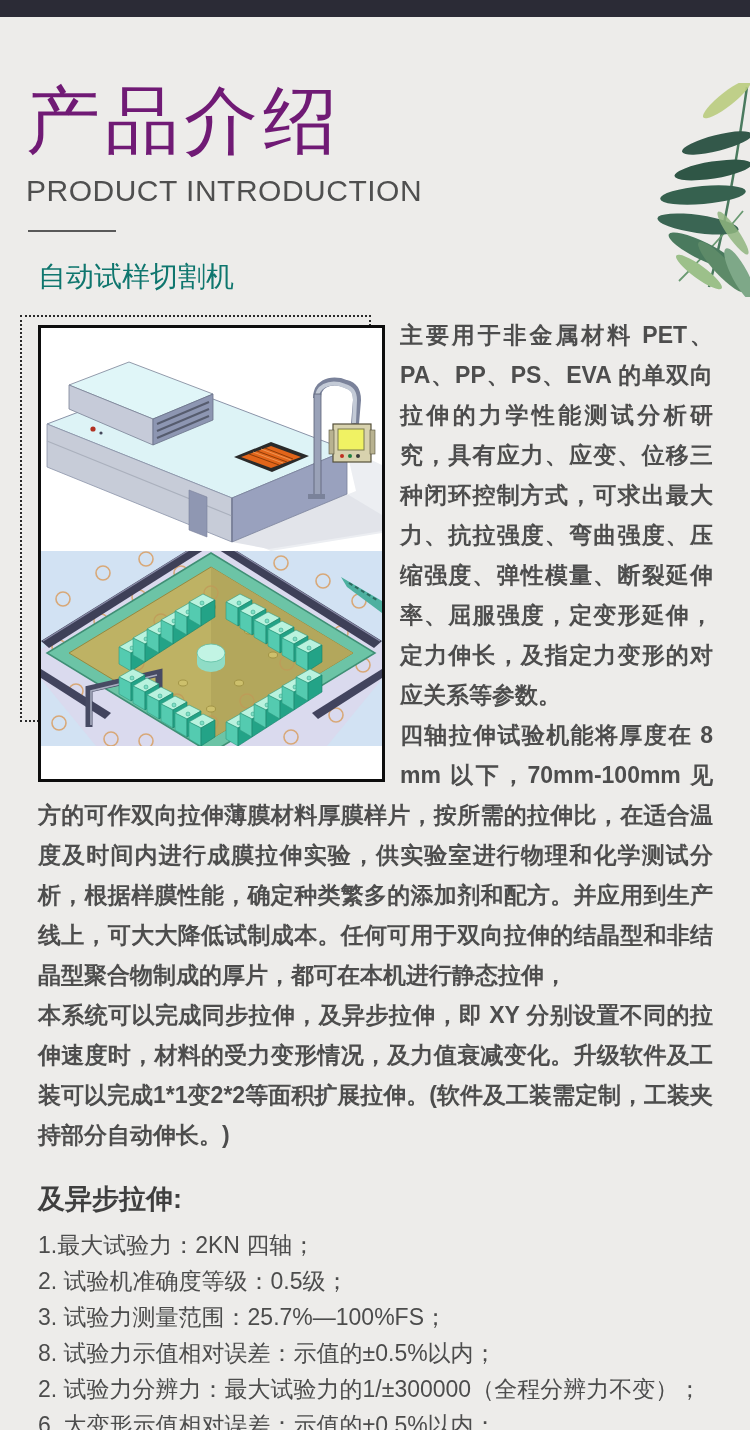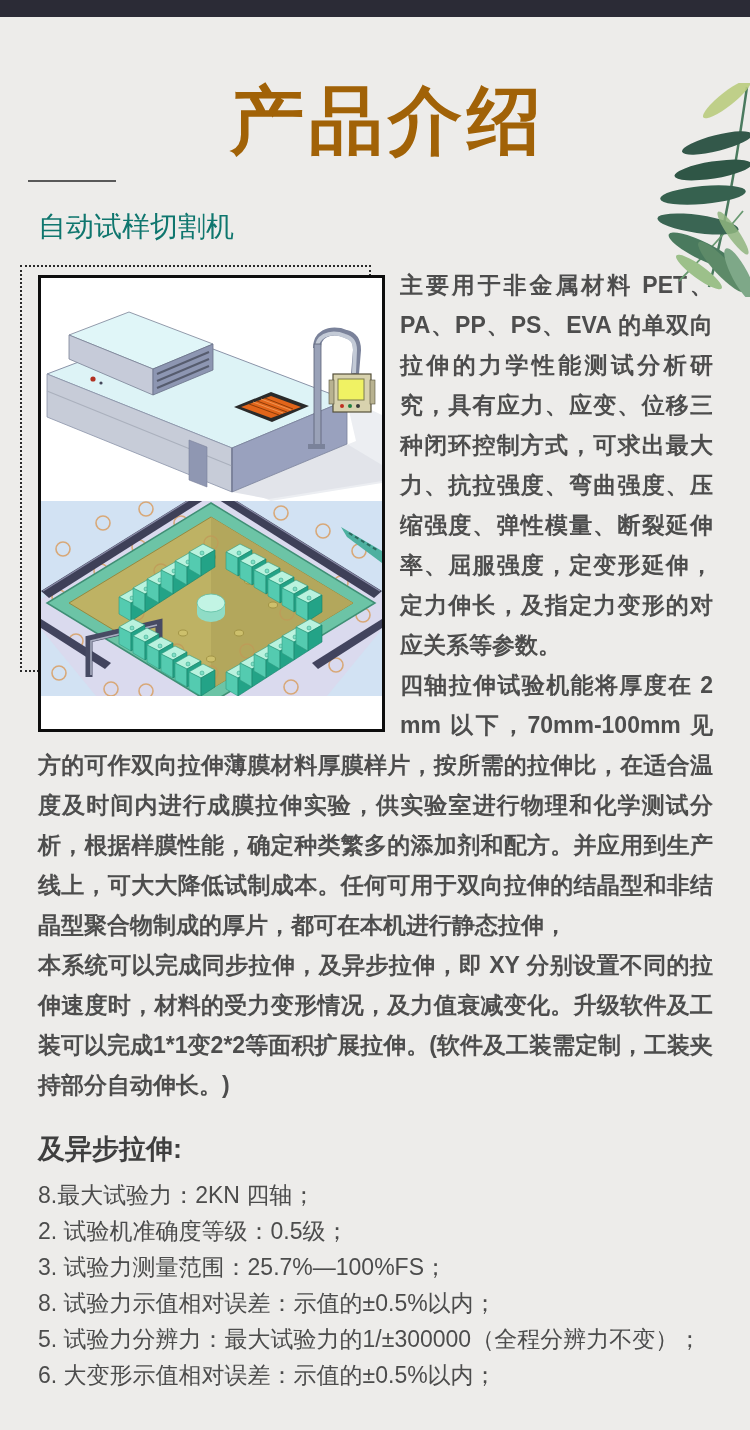--- a/index.html
+++ b/index.html
@@ -4,22 +4,22 @@
 <style>
   html,body { margin:0; padding:0; background:#dddcd9; }
   .page {
     position:relative; width:750px; height:1430px; margin:0 auto;
     background:#edecea; overflow:hidden;
     font-family:"Liberation Sans", sans-serif; color:#4d4d4d;
   }
   .topbar { height:17px; background:#2b2b36; }
   .header { position:relative; padding:67px 0 0 26px; }
   .page-title {
-    margin:0; font-size:74px; line-height:1; font-weight:700;
-    color:#a16207; letter-spacing:5px;text-align:center;
+    margin:0; font-size:74px; line-height:1; font-weight:400;
+    color:#701a75; letter-spacing:5px;
   }
   .page-subtitle {
     margin-top:16px; font-size:30px; color:#4f4f4f; letter-spacing:0.5px;
   }
   .title-divider { margin:22px 0 0 2px; width:88px; border-top:2px solid #595959; }
   .leaf-decoration { position:absolute; top:83px; right:0; width:107px; height:214px; }
   .content { padding:0 37px 0 38px; }
   .product-name { margin:26px 0 0 0; font-size:28px; font-weight:500; color:#0f766e; }
   .flow { margin-top:19px;font-weight:bold; }
   .figure { float:left; position:relative; width:347px; height:467px; margin:0 15px 12px 0; }
@@ -53,20 +53,21 @@
     <ellipse cx="55" cy="141" rx="41" ry="9" transform="rotate(8 55 141)" fill="#3a6553"></ellipse>
     <ellipse cx="60" cy="168" rx="38" ry="9" transform="rotate(26 60 168)" fill="#4a7a5e"></ellipse>
     <ellipse cx="79" cy="184" rx="34" ry="8" transform="rotate(47 79 184)" fill="#5d8a68"></ellipse>
     <ellipse cx="97" cy="192" rx="30" ry="8" transform="rotate(62 97 192)" fill="#7ea888"></ellipse>
     <ellipse cx="56" cy="189" rx="28" ry="6.5" transform="rotate(36 56 189)" fill="#9cc08a"></ellipse>
     <ellipse cx="90" cy="150" rx="26" ry="5.5" transform="rotate(55 90 150)" fill="#8fb57f" opacity="0.85"></ellipse>
   </svg>
 
   <div class="header">
     <h1 class="page-title">产品介绍</h1>
+    <div class="page-subtitle">PRODUCT INTRODUCTION</div>
     <div class="title-divider"></div>
   </div>
 
   <div class="content">
     <h2 class="product-name">自动试样切割机</h2>
 
     <div class="flow">
 
       <div class="figure">
         <div class="dotted-frame"></div>
@@ -212,30 +213,30 @@
             <ellipse cx="170" cy="112" rx="14" ry="9" fill="#8fdcc6"></ellipse>
             <rect x="156" y="102" width="28" height="10" fill="#8fdcc6"></rect>
             <ellipse cx="170" cy="102" rx="14" ry="9" fill="#c2f4e4" stroke="#5fbfa4" stroke-width="0.8"></ellipse>
             <rect y="195" width="341" height="33" fill="#ffffff"></rect>
           </svg>
 
         </div>
       </div>
 
       <p class="body-text">主要用于非金属材料 PET、PA、PP、PS、EVA 的单双向拉伸的力学性能测试分析研究，具有应力、应变、位移三种闭环控制方式，可求出最大力、抗拉强度、弯曲强度、压缩强度、弹性模量、断裂延伸率、屈服强度，定变形延伸，定力伸长，及指定力变形的对应关系等参数。</p>
-      <p class="body-text">四轴拉伸试验机能将厚度在 2 mm 以下，70mm-100mm 见方的可作双向拉伸薄膜材料厚膜样片，按所需的拉伸比，在适合温度及时间内进行成膜拉伸实验，供实验室进行物理和化学测试分析，根据样膜性能，确定种类繁多的添加剂和配方。并应用到生产线上，可大大降低试制成本。任何可用于双向拉伸的结晶型和非结晶型聚合物制成的厚片，都可在本机进行静态拉伸，</p>
+      <p class="body-text">四轴拉伸试验机能将厚度在 8 mm 以下，70mm-100mm 见方的可作双向拉伸薄膜材料厚膜样片，按所需的拉伸比，在适合温度及时间内进行成膜拉伸实验，供实验室进行物理和化学测试分析，根据样膜性能，确定种类繁多的添加剂和配方。并应用到生产线上，可大大降低试制成本。任何可用于双向拉伸的结晶型和非结晶型聚合物制成的厚片，都可在本机进行静态拉伸，</p>
       <p class="body-text">本系统可以完成同步拉伸，及异步拉伸，即 XY 分别设置不同的拉伸速度时，材料的受力变形情况，及力值衰减变化。升级软件及工装可以完成1*1变2*2等面积扩展拉伸。(软件及工装需定制，工装夹持部分自动伸长。)</p>
     </div>
 
     <div class="specs">
       <h3 class="specs-heading">及异步拉伸:</h3>
       <ul class="specs-list">
-        <li>8.最大试验力：2KN 四轴；</li>
+        <li>1.最大试验力：2KN 四轴；</li>
         <li>2. 试验机准确度等级：0.5级；</li>
         <li>3. 试验力测量范围：25.7%—100%FS；</li>
         <li>8. 试验力示值相对误差：示值的±0.5%以内；</li>
-        <li>5. 试验力分辨力：最大试验力的1/±300000（全程分辨力不变）；</li>
+        <li>2. 试验力分辨力：最大试验力的1/±300000（全程分辨力不变）；</li>
         <li>6. 大变形示值相对误差：示值的±0.5%以内；</li>
       </ul>
     </div>
   </div>
 
 </div>
 
 </body></html>

